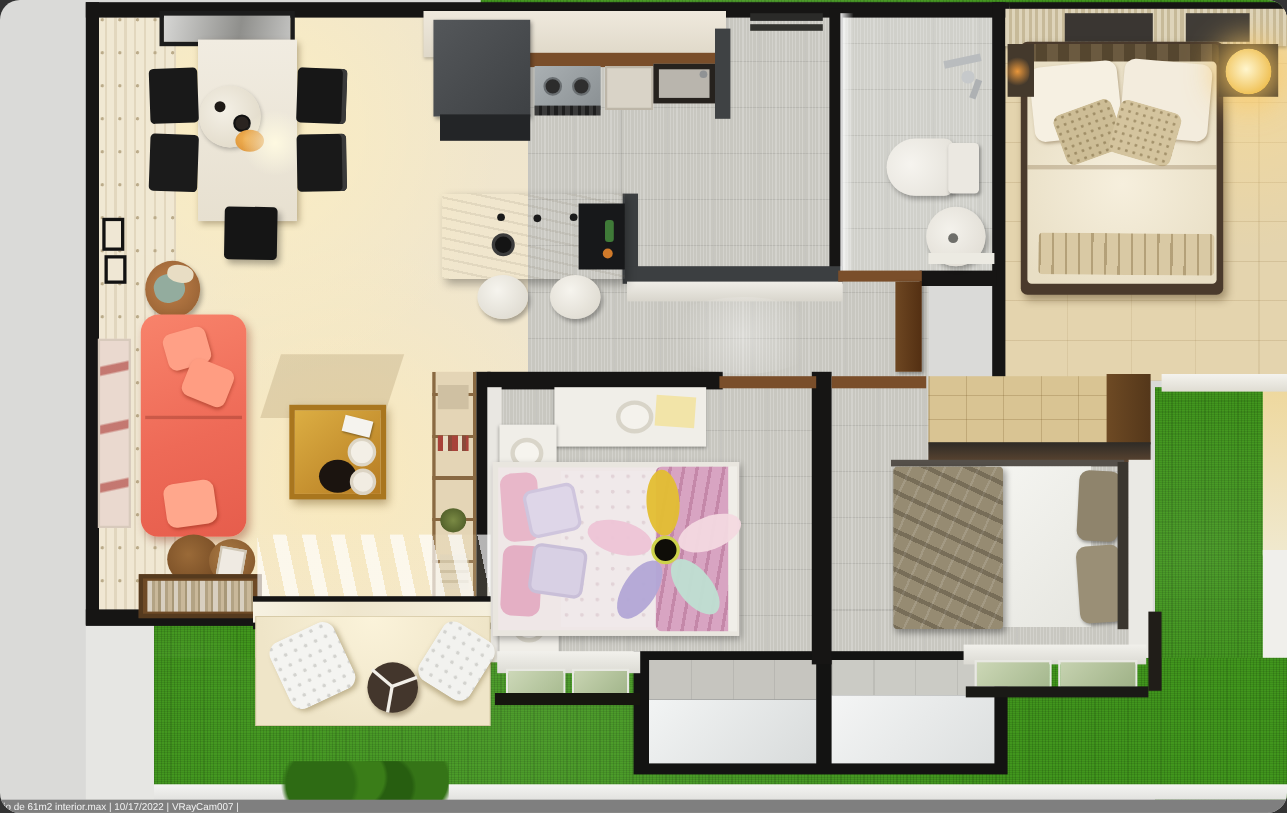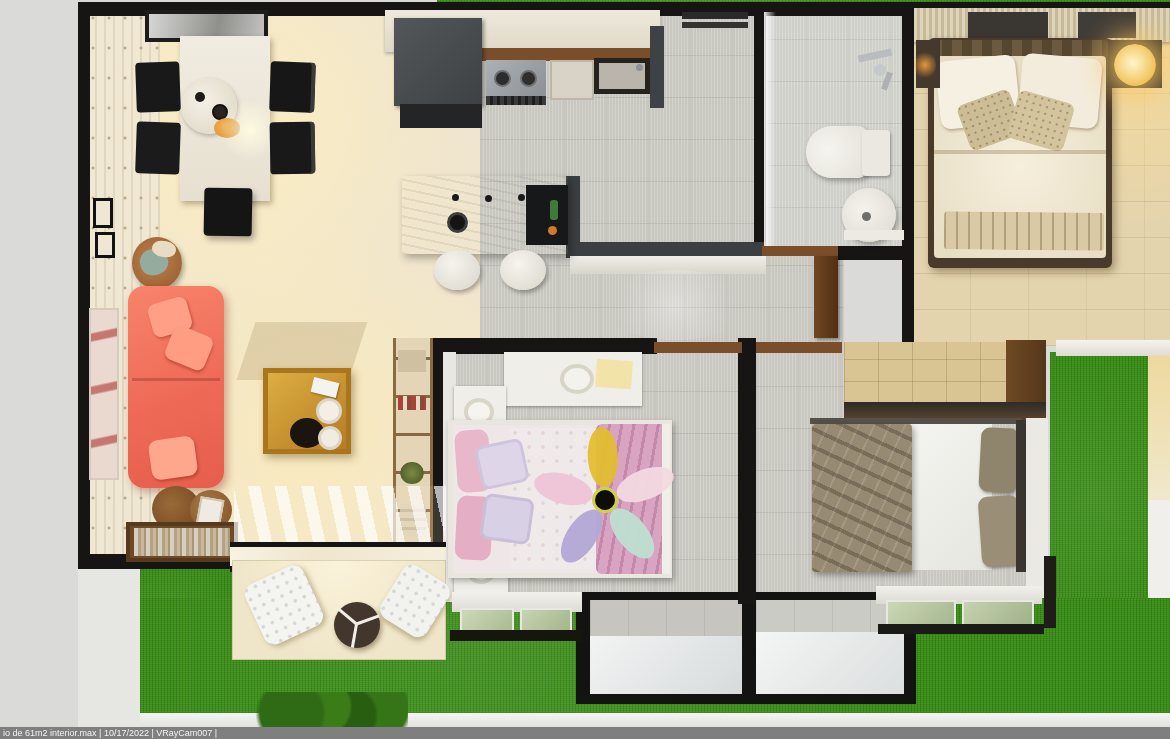--- a/index.html
+++ b/index.html
@@ -1,17 +1,17 @@
 <!DOCTYPE html>
 <html><head>
 <meta charset="utf-8">
 <style>
   html,body{margin:0;padding:0;background:#333;}
   .scene{position:relative;width:1170px;height:739px;overflow:hidden;
-         background:#dadad8;font-family:"Liberation Sans",sans-serif;}
+         background:#dadad8;font-family:"Liberation Sans",sans-serif;border-radius:18px;}
   .a{position:absolute;}
   .wall{background:#161514;}
   .wood{background:#7a4e2a;}
   .tiles{background-color:#c8c7c0;background-image:
     repeating-linear-gradient(90deg, rgba(255,255,255,.20) 0 1px, rgba(0,0,0,0) 1px 3px),
     repeating-linear-gradient(0deg, rgba(0,0,0,.08) 0 1px, transparent 1px 42px),
     repeating-linear-gradient(90deg, rgba(0,0,0,.08) 0 1px, transparent 1px 42px);}
   .grass{background-color:#41961d;background-image:
     radial-gradient(circle at 35% 40%, rgba(255,255,255,.07), transparent 60%),
     repeating-linear-gradient(90deg, rgba(0,0,0,.12) 0 1px, transparent 1px 3px),

